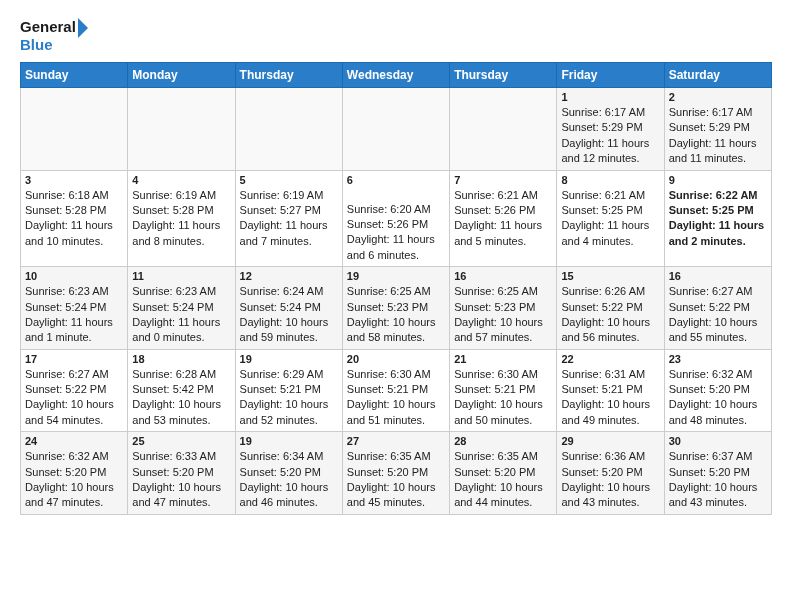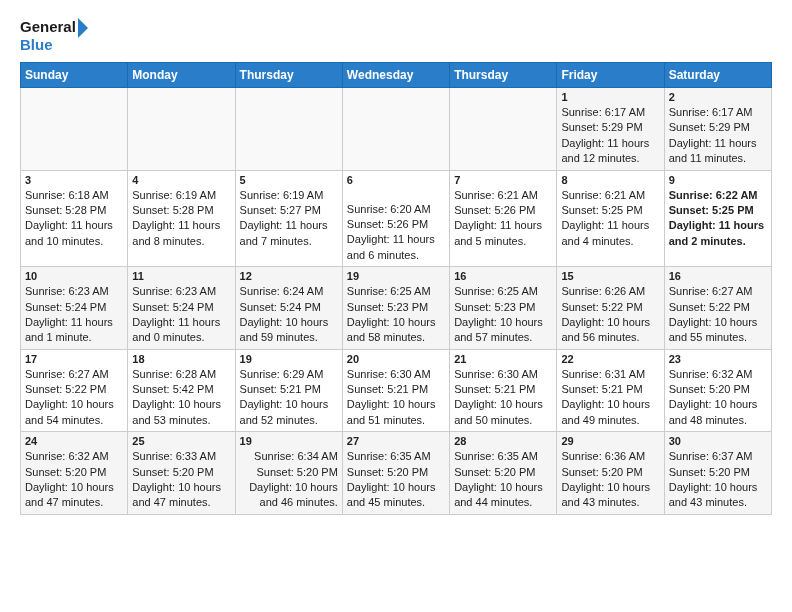--- a/index.html
+++ b/index.html
@@ -272,21 +272,21 @@
 Daylight: 10 hours and 47 minutes.</div>
           </td>
           <td>
             <span class="day-num">25</span>
             <div class="cell-text" style="white-space: pre-line;">Sunrise: 6:33 AM
 Sunset: 5:20 PM
 Daylight: 10 hours and 47 minutes.</div>
           </td>
           <td>
             <span class="day-num">19</span>
-            <div class="cell-text" style="white-space: pre-line; text-align: right;">Sunrise: 6:34 AM
+            <div class="cell-text" style="white-space: pre-line;">Sunrise: 6:34 AM
 Sunset: 5:20 PM
 Daylight: 10 hours and 46 minutes.</div>
           </td>
           <td>
             <span class="day-num">27</span>
             <div class="cell-text" style="white-space: pre-line;">Sunrise: 6:35 AM
 Sunset: 5:20 PM
 Daylight: 10 hours and 45 minutes.</div>
           </td>
           <td>

